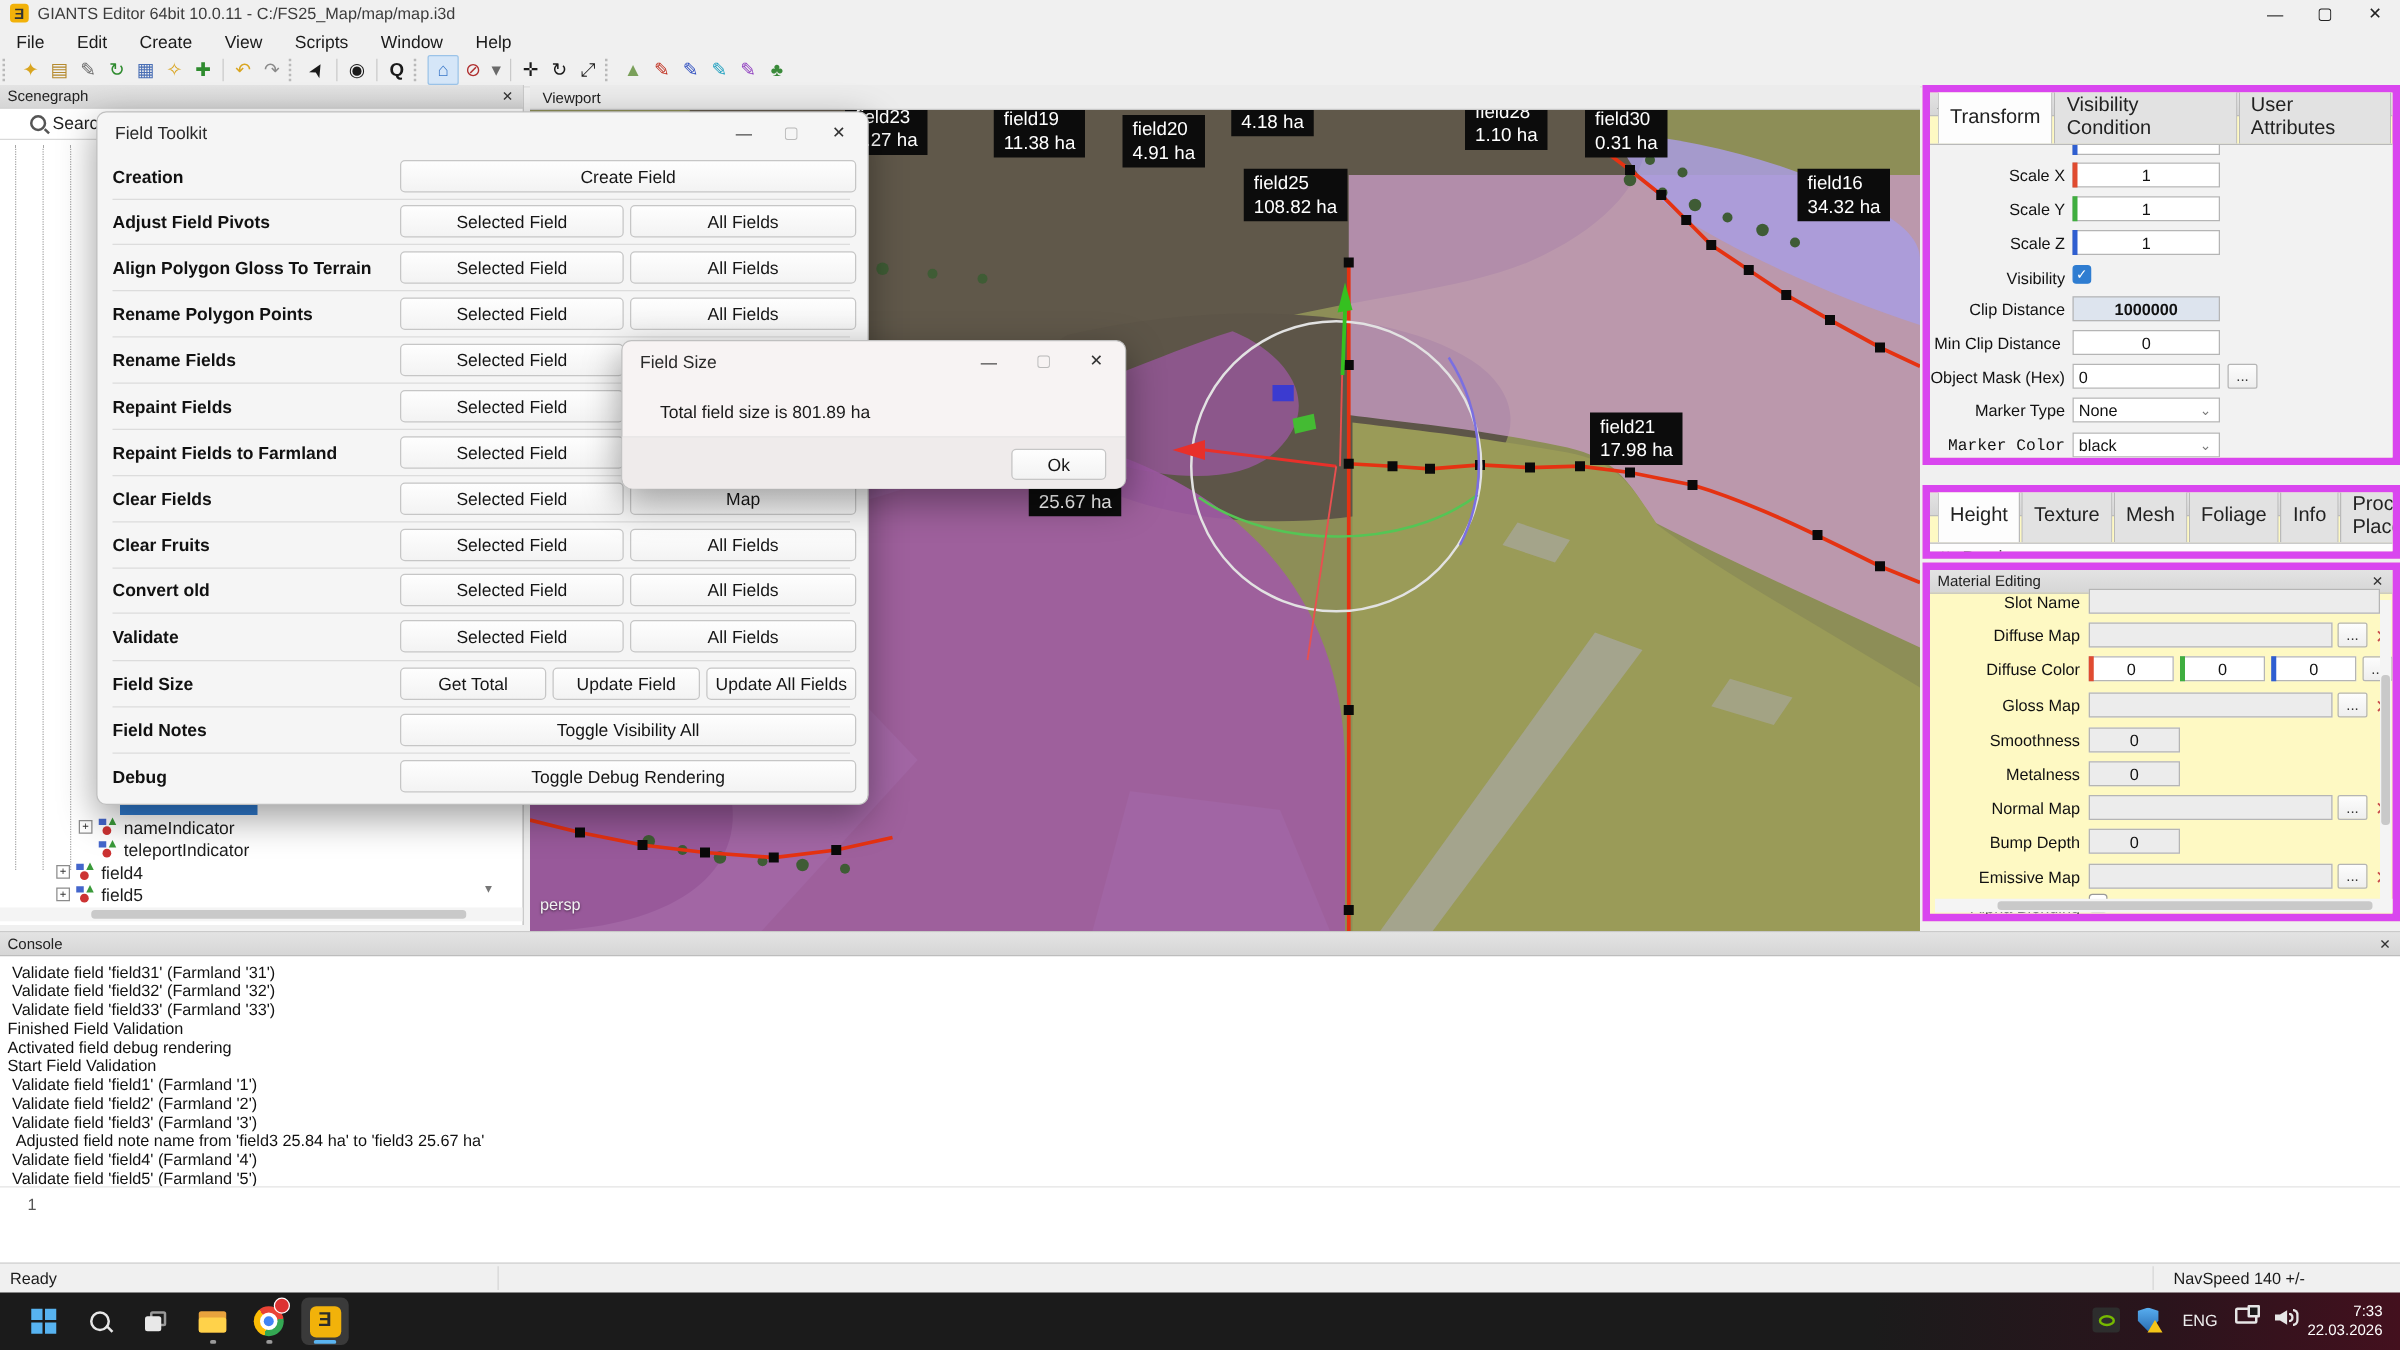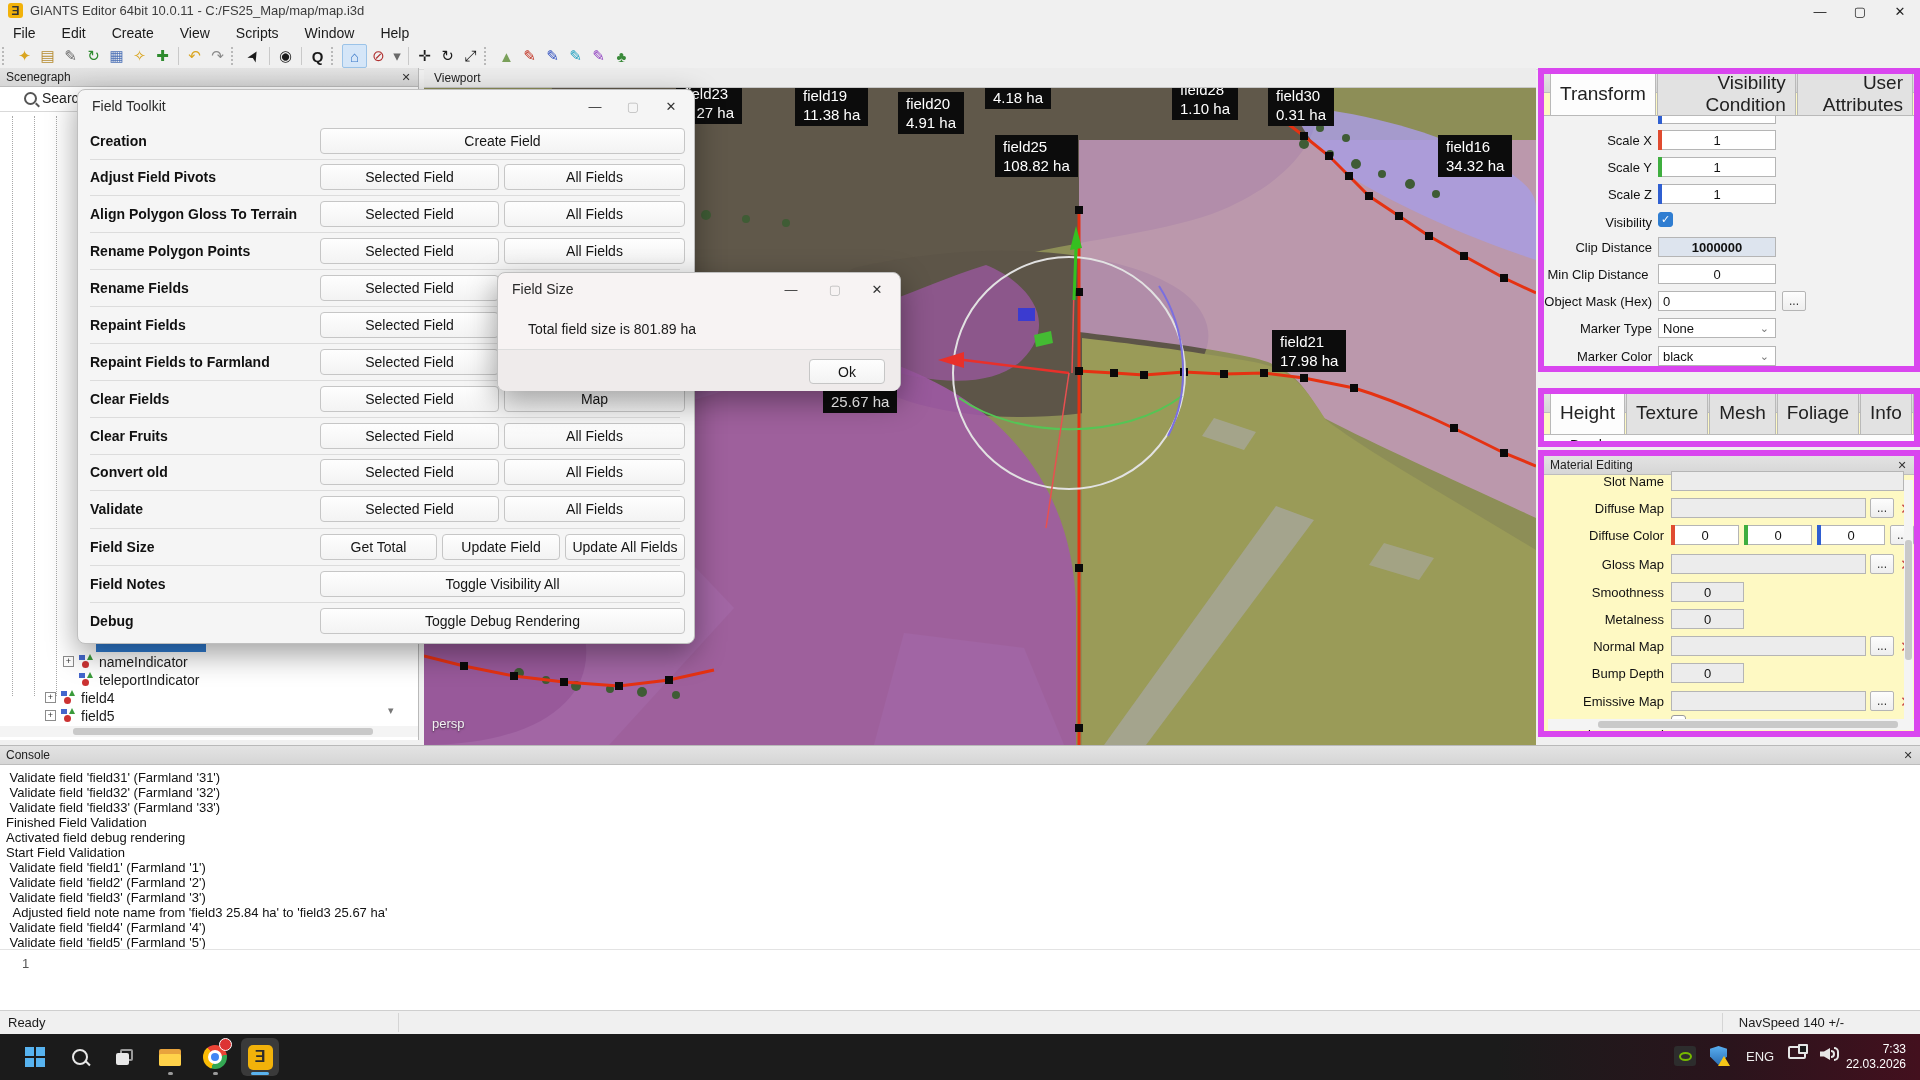--- a/index.html
+++ b/index.html
@@ -26,22 +26,22 @@
   .c-pred{color:#c03020;} .c-pblue{color:#3050c0;} .c-pcyan{color:#20a0c0;} .c-ppurple{color:#9040c0;}
   .c-tree{color:#3a8a3a;} .c-home{color:#3a78c8;} .c-mtn{color:#7aa05a;}
   .rot{transform:rotate(-60deg);}
   
   .panel{background:#fef9c3;border:6px solid #d946ef;}
   .phdr{position:absolute;left:0;top:0;right:0;height:19px;background:linear-gradient(#e3e3e3,#d6d6d6);
     border-bottom:1px solid #bdbdbd;display:flex;align-items:center;font-size:12px;color:#222;padding-left:6px;box-sizing:border-box;}
   .phdr .x{position:absolute;right:4px;top:0;width:16px;height:19px;display:flex;align-items:center;justify-content:center;
     font-size:11px;color:#333;}
   .tabstrip{position:absolute;display:flex;height:19px;align-items:flex-end;}
-  .tab{height:18px;padding:12px 9px;font-size:19px;color:#222;background:#e2e2e2;border:1px solid #b9b9b9;border-bottom:none;
-    display:flex;align-items:center;margin-right:1px;border-radius:2px 2px 0 0;text-align:right;}
+  .tab{height:18px;padding:12px 9px;font-size:16px;color:#222;background:#e2e2e2;border:1px solid #b9b9b9;border-bottom:none;
+    display:flex;align-items:center;margin-right:1px;border-radius:2px 2px 0 0;}
   .tab.active{background:#fdfdfd;height:19px;font-weight:normal;}
   .flabel{position:absolute;font-size:13px;color:#111;text-align:right;}
   .finput{position:absolute;height:20px;background:#fff;border:1px solid #b5b5b5;font-size:13px;color:#111;
     display:flex;align-items:center;justify-content:center;box-sizing:border-box;}
   .finput.left{justify-content:flex-start;padding-left:4px;}
   .finput.ro{background:#dde4ee;}
   .finput.gr{background:#ececec;}
   .cbar{position:absolute;left:-1px;top:-1px;width:4px;height:20px;}
   .dots{position:absolute;height:20px;width:24px;background:linear-gradient(#fdfdfd,#eee);border:1px solid #b5b5b5;
     font-size:12px;color:#333;display:flex;align-items:center;justify-content:center;box-sizing:border-box;border-radius:2px;}
@@ -449,21 +449,21 @@
       <div class="flabel" style="left:0;top:178px;width:108px;">Object Mask (Hex)</div>
       <div class="finput left" style="left:114px;top:175px;width:118px;">
         <span>0</span>
         </div>
       <div class="dots" style="left:238px;top:175px;">...</div>
       <div class="flabel" style="left:0;top:205px;width:108px;">Marker Type</div>
       <div class="finput left" style="left:114px;top:202px;width:118px;">
         <span>None</span>
         <span class="ddchev">⌄</span>
         </div>
-      <div class="flabel" style="left:0;top:233px;width:108px;">Marker Color</div>
+      <div class="flabel" style="left:0;top:233px;width:108px;font-family:Liberation Mono, monospace;">Marker Color</div>
       <div class="finput left" style="left:114px;top:230px;width:118px;">
         <span>black</span>
         <span class="ddchev">⌄</span>
         </div>
       <div class="flabel" style="left:0;top:253px;width:108px;">LOD</div>
       <div class="chk" style="left:114px;top:251px;"></div>
       <div class="vscroll" style="right:2px;top:4px;height:255px;">
         <div class="vthumb" style="top:100px;height:110px;"></div>
         </div>
     </div>

